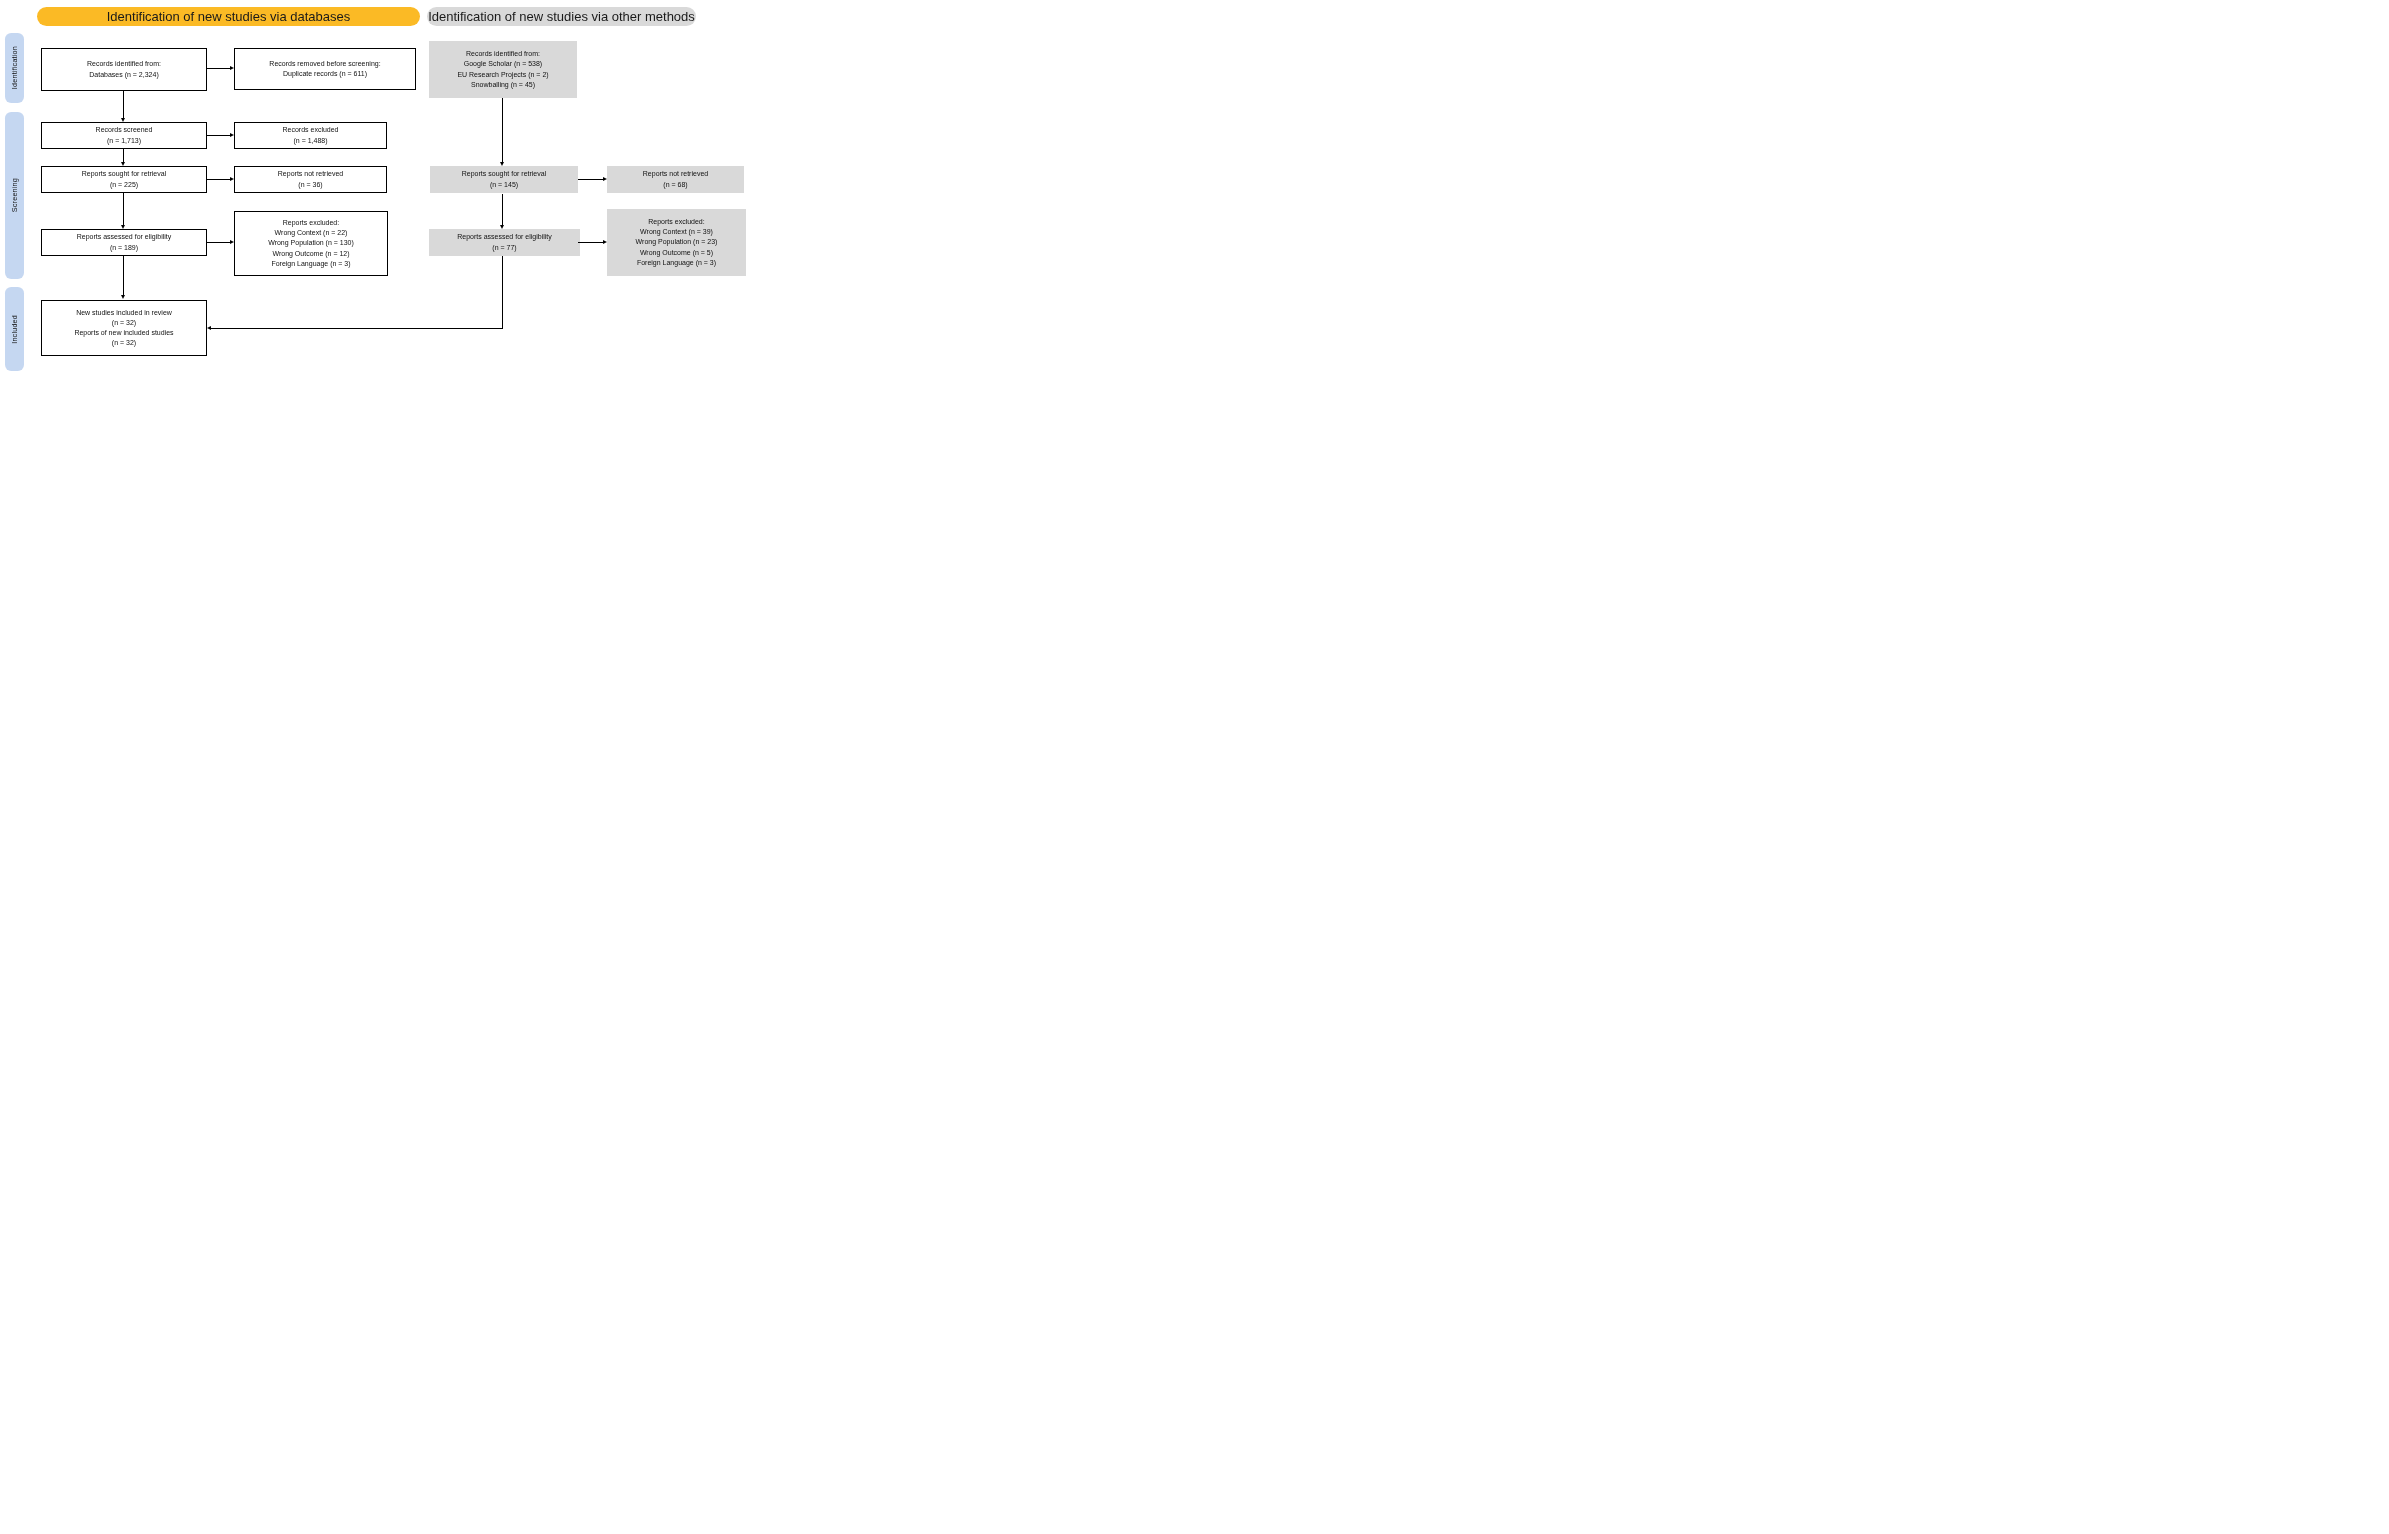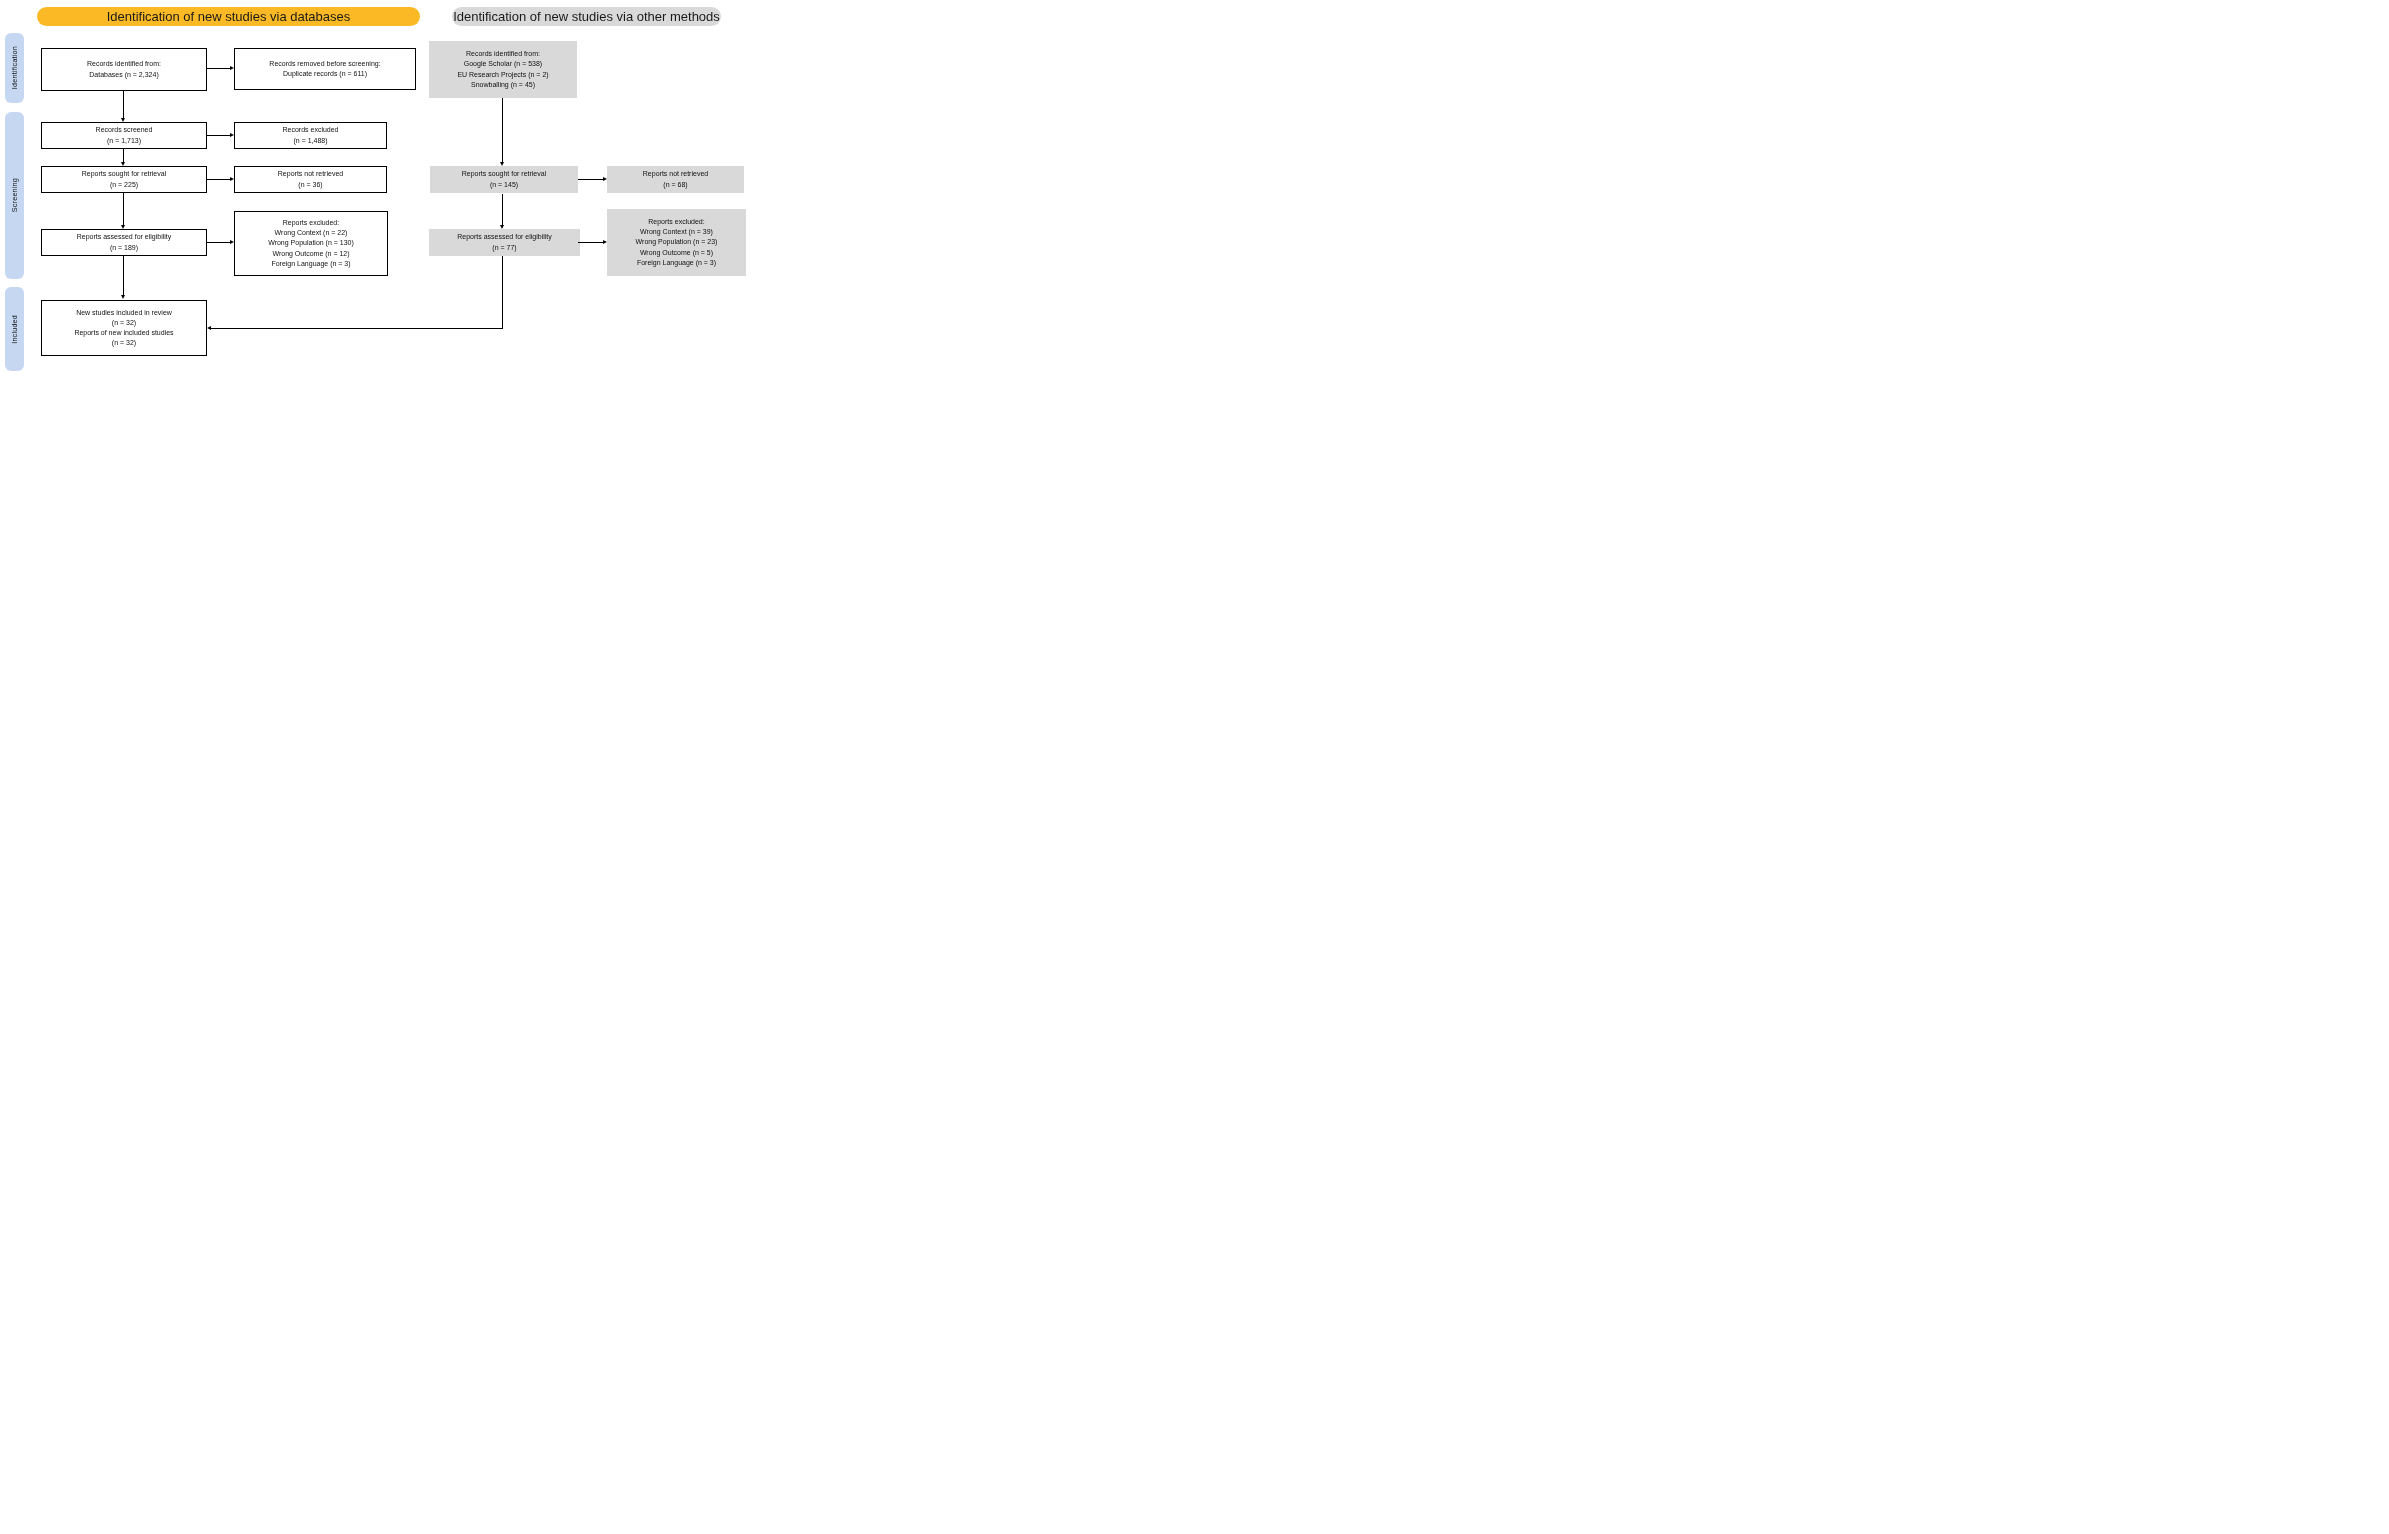--- a/index.html
+++ b/index.html
@@ -46,21 +46,21 @@
   .arr-down{position:absolute;width:0;height:0;
     border-left:2.4px solid transparent;border-right:2.4px solid transparent;
     border-top:4.3px solid #000000;}
 </style>
 </head>
 <body>
 
 <div class="canvas">
 
   <div class="hdr hdr-yellow" style="left:37px;top:7.2px;width:383px;">Identification of new studies via databases</div>
-  <div class="hdr hdr-gray" style="left:452px;top:7.2px;width:269px;text-align:center;">Identification of new studies via other methods</div>
+  <div class="hdr hdr-gray" style="left:427px;top:7.2px;width:269px;text-align:center;">Identification of new studies via other methods</div>
 
   <div class="stage" style="top:33px;height:70px;">
     <span>Identification</span>
   </div>
   <div class="stage" style="top:112px;height:167px;">
     <span>Screening</span>
   </div>
   <div class="stage" style="top:287px;height:84px;">
     <span>Included</span>
   </div>

